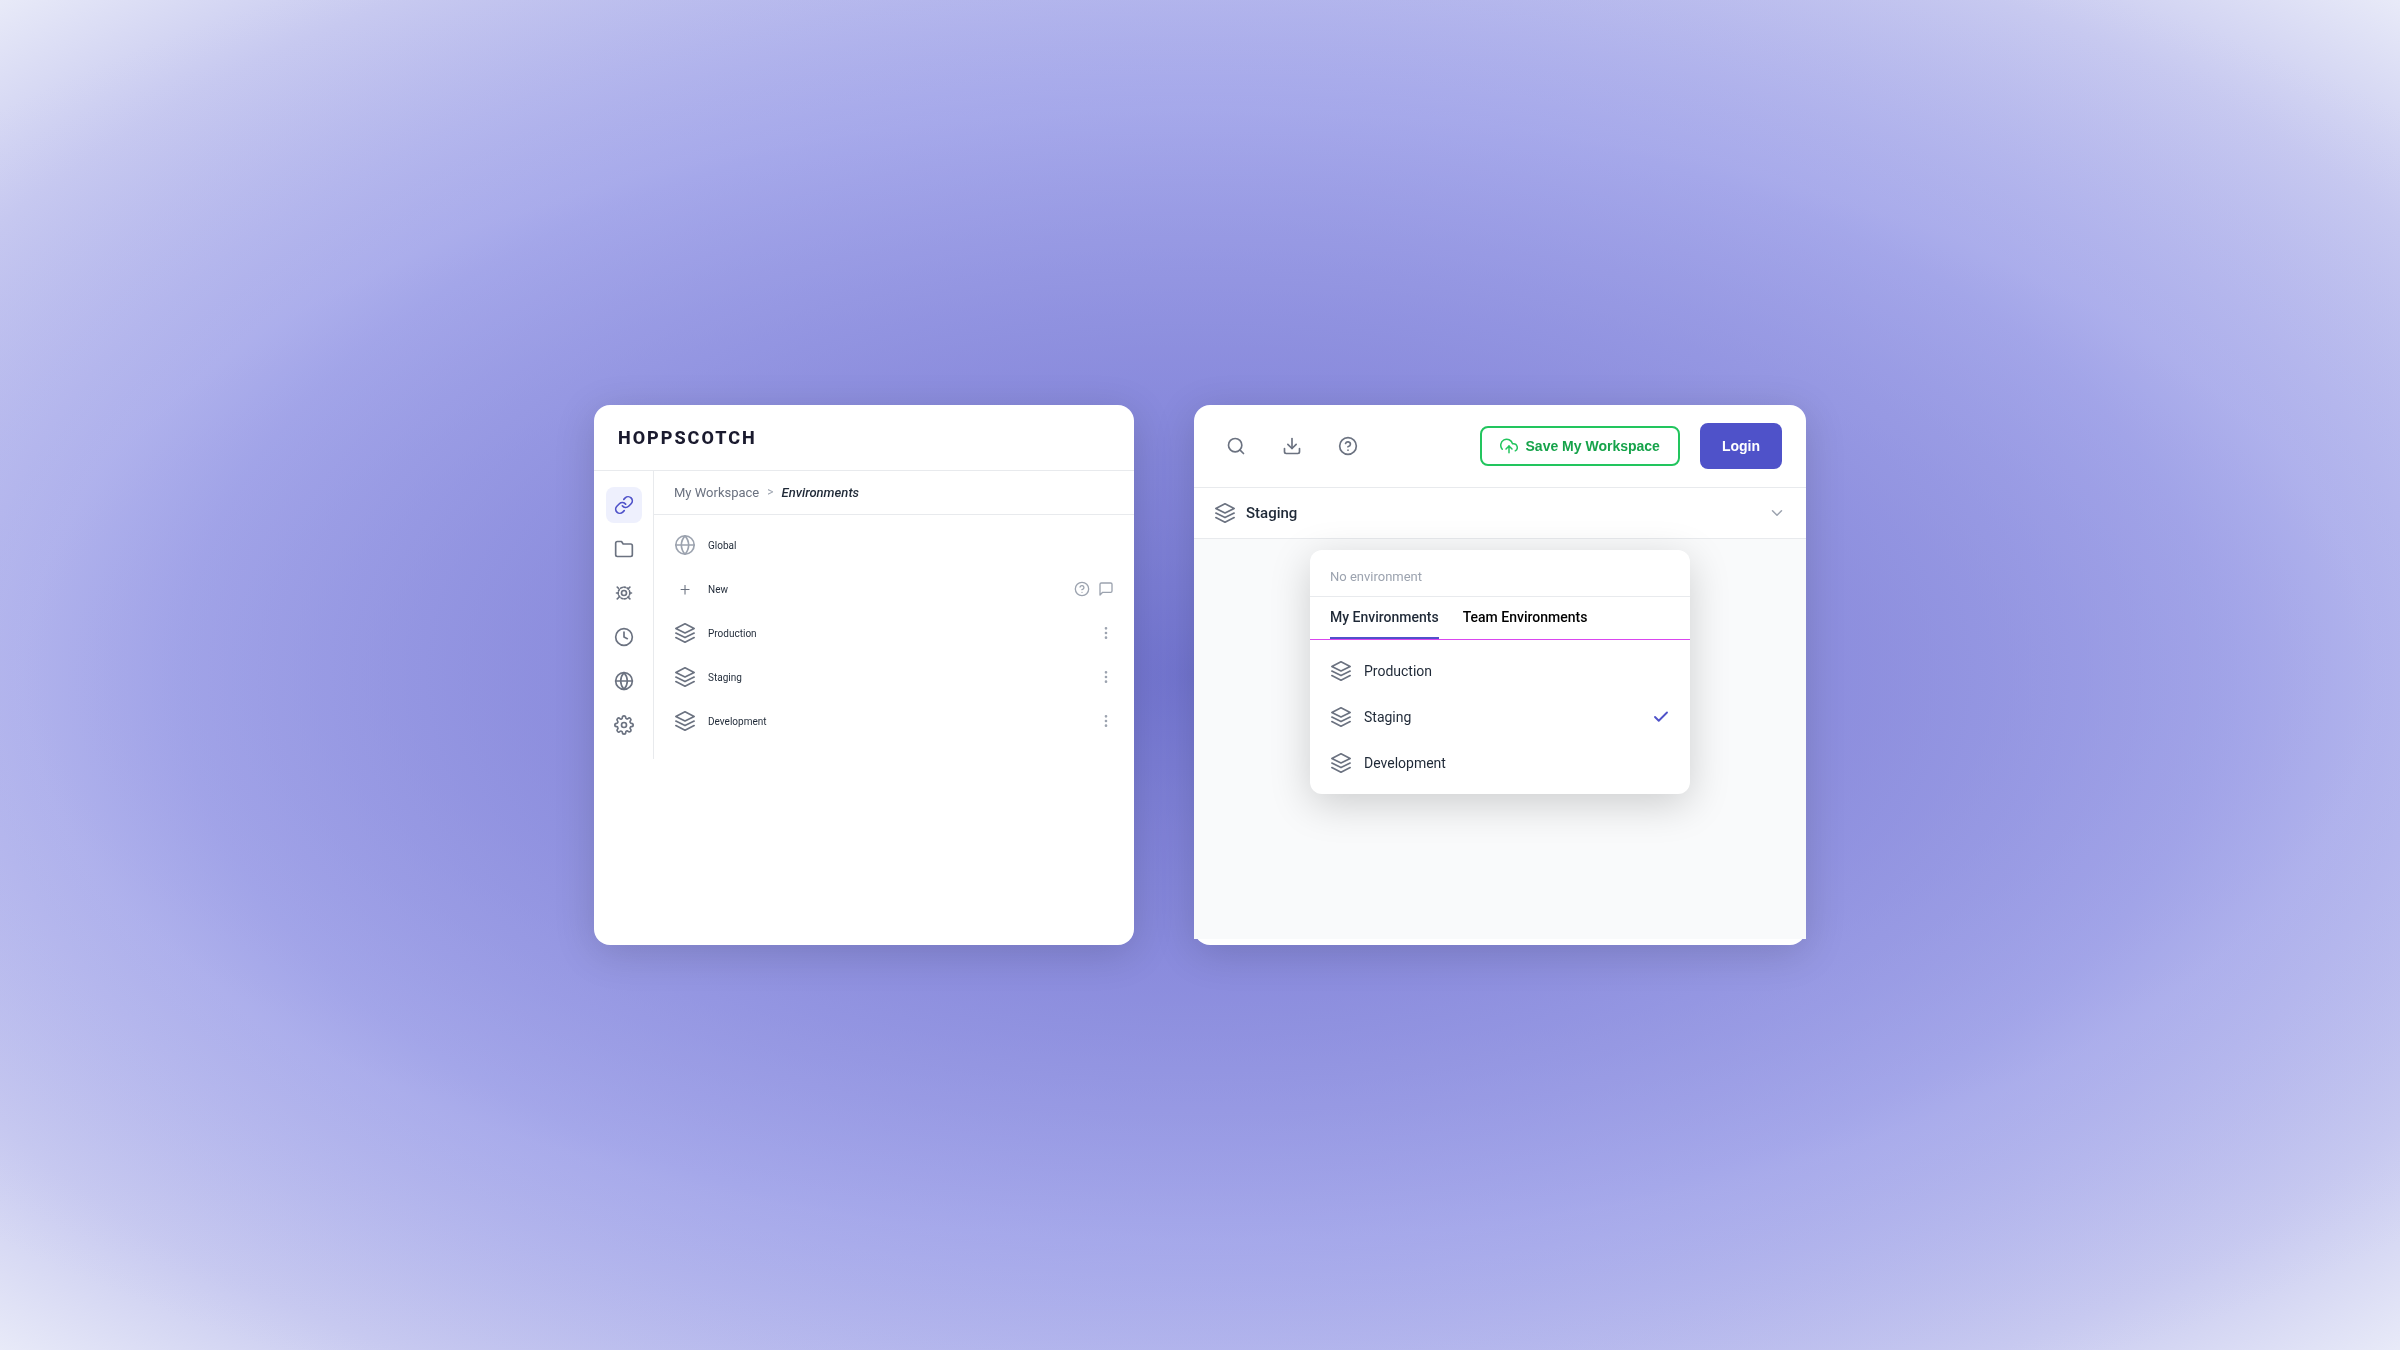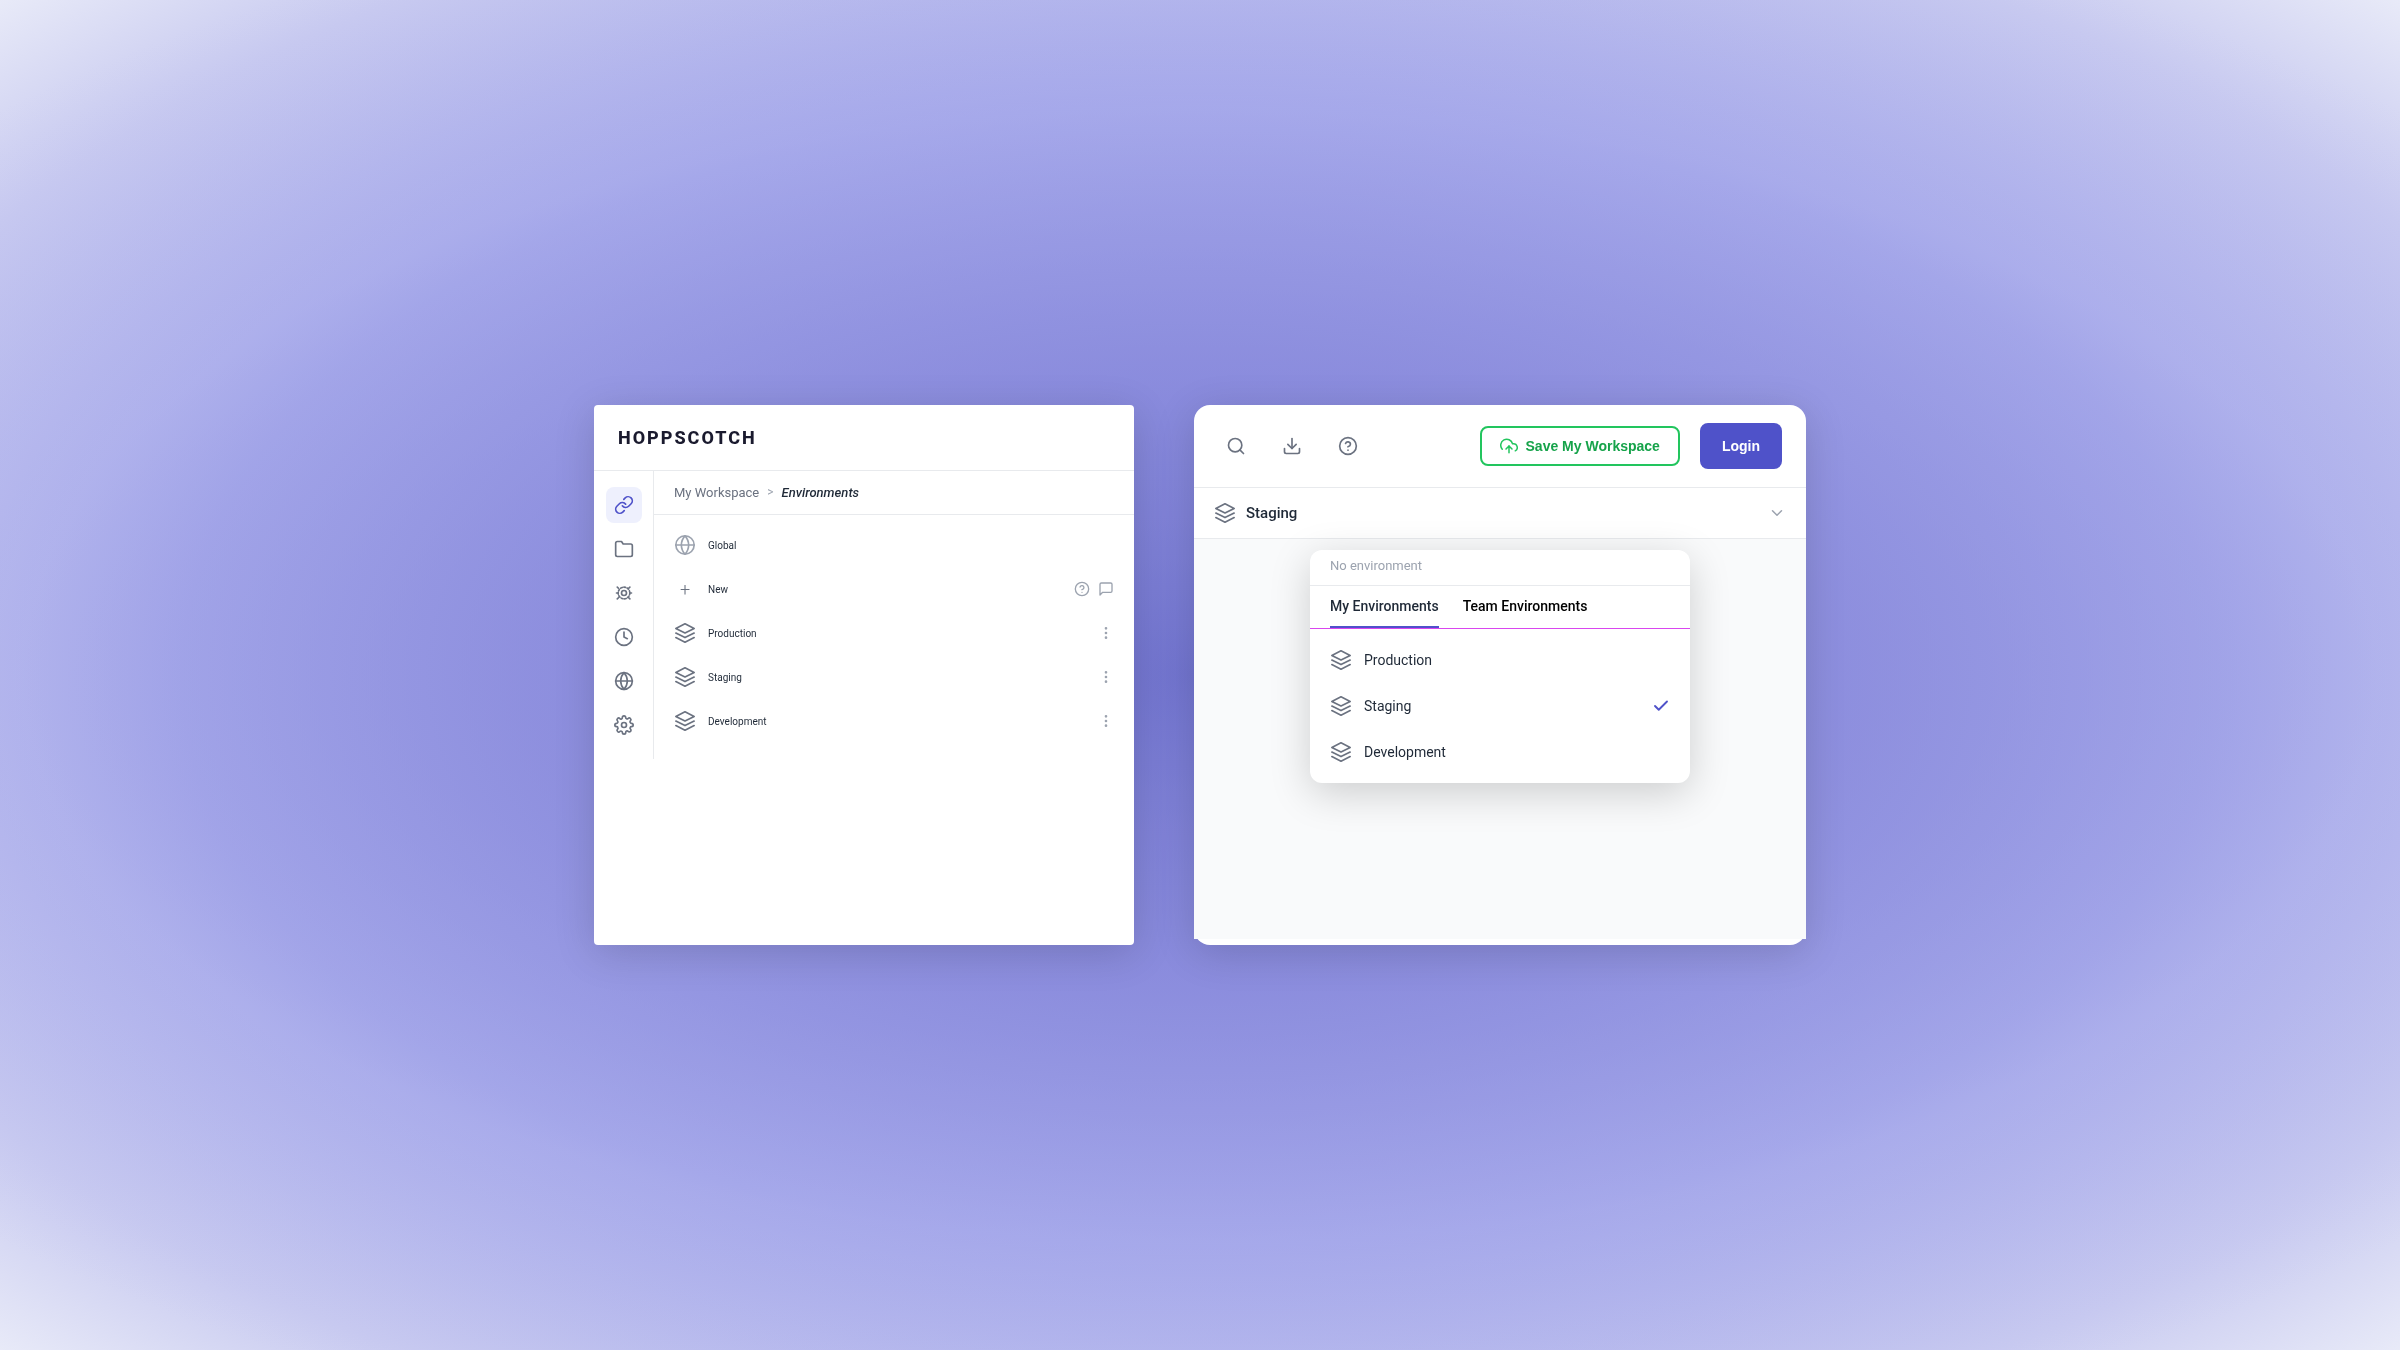--- a/index.html
+++ b/index.html
@@ -29,21 +29,21 @@
       gap: 60px;
       align-items: flex-start;
       position: relative;
       z-index: 1;
     }
 
     
     .left-panel {
       width: 540px;
       background: #ffffff;
-      border-radius: 4px;
+      border-radius: 16px;
       box-shadow: 0 8px 40px rgba(0,0,0,0.15);
       overflow: hidden;
       min-height: 540px;
     }
 
     .left-panel-header {
       padding: 22px 24px;
       border-bottom: 1px solid #e8eaed;
     }
 
@@ -301,21 +301,21 @@
       transform: translateX(-50%);
       width: 380px;
       background: #ffffff;
       border-radius: 12px;
       box-shadow: 0 10px 40px rgba(0,0,0,0.18);
       z-index: 100;
       overflow: hidden;
     }
 
     .dropdown-no-env {
-      padding: 8px 20px 12px;
+      padding: 19px 20px 12px;
       font-size: 13px;
       color: #9ca3af;
       border-bottom: 1px solid #e8eaed;
     }
 
     .dropdown-tabs {
       display: flex;
       padding: 0 20px;
       border-bottom: 1px solid #d946ef;
     }

